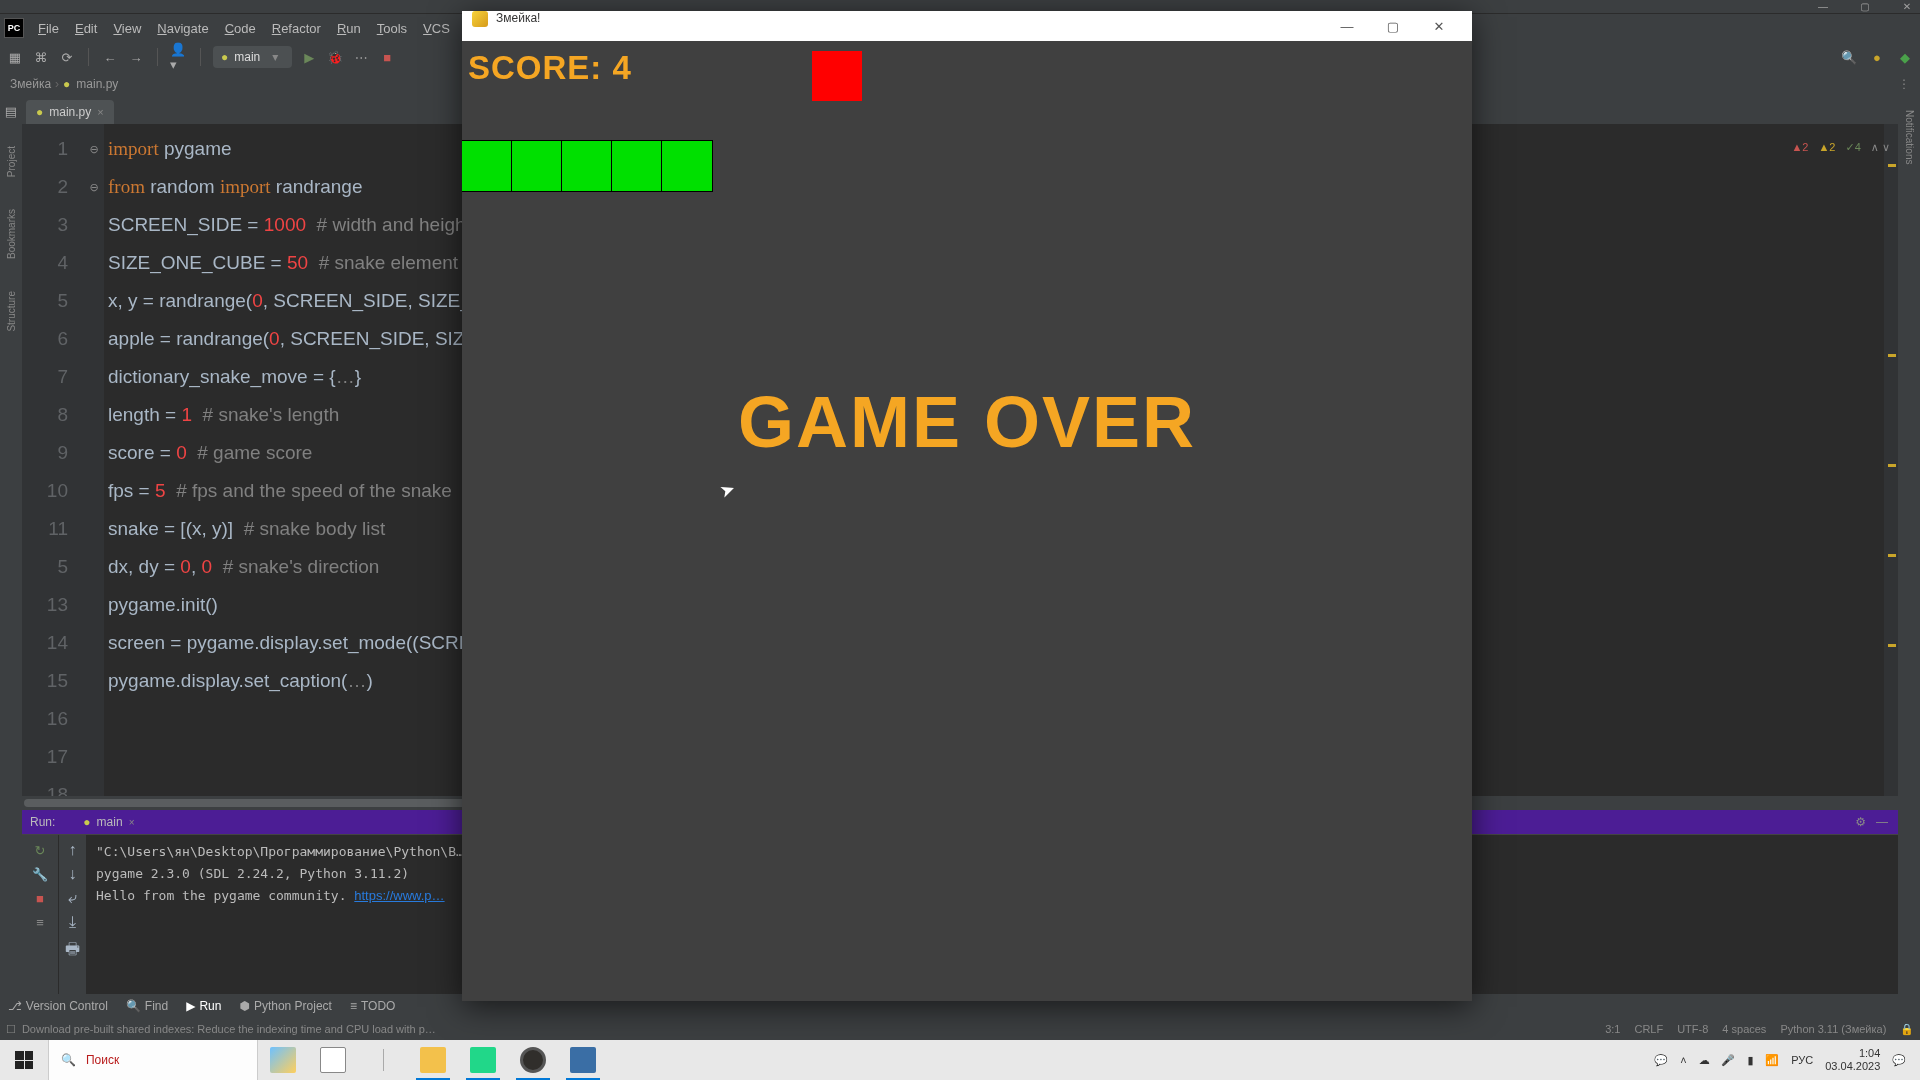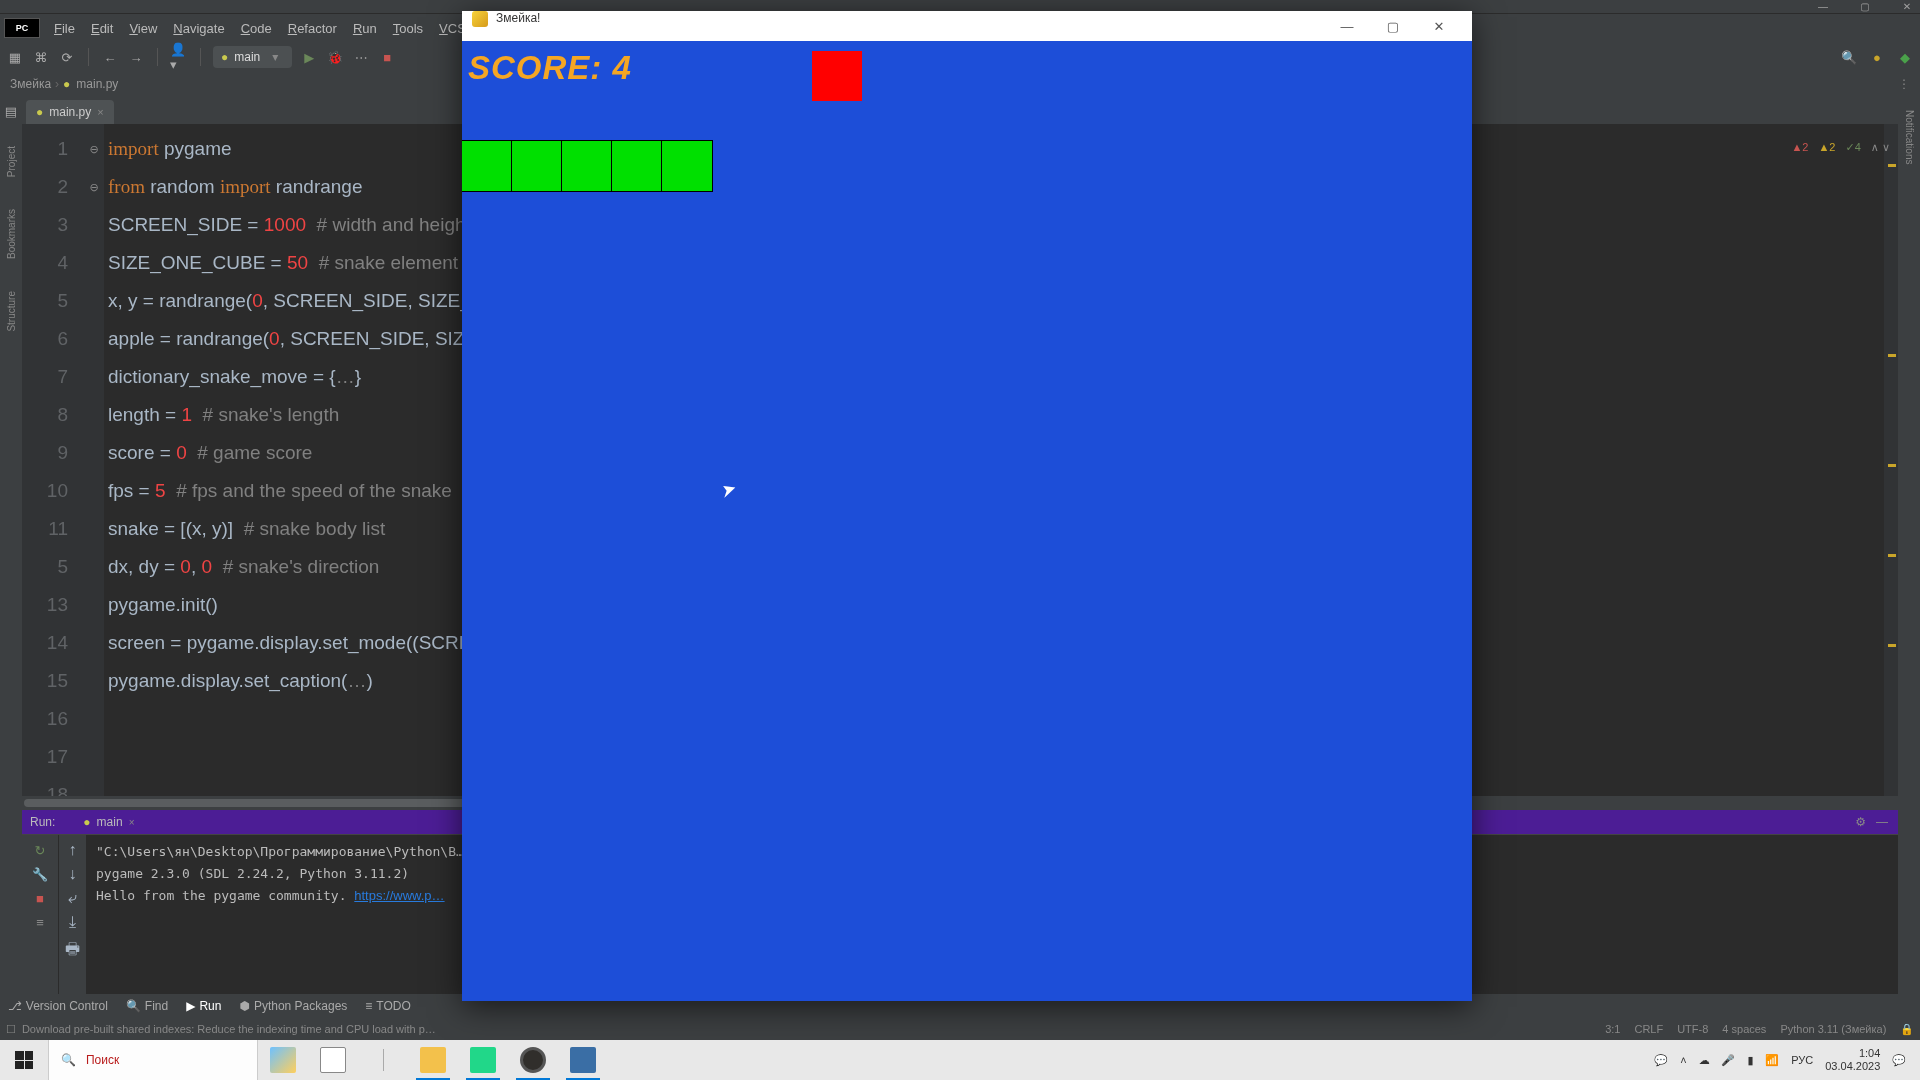--- a/index.html
+++ b/index.html
@@ -2,21 +2,21 @@
 <html><head>
 <meta charset="utf-8">
 <style>
 * { margin:0; padding:0; box-sizing:border-box; font-family:"Segoe UI",Arial,sans-serif; }
 html,body { width:1920px; height:1080px; overflow:hidden; background:#2b2b2b; color:#a9b7c6; }
 
 
 .ide-titlebar { height:14px; background:#3c3f41; border-bottom:1px solid #2b2b2b; display:flex; justify-content:flex-end; align-items:center; padding-right:6px; gap:28px;}
 .ide-tb-btn { width:14px; height:14px; color:#a0a0a0; font-size:10px; display:flex; align-items:center; justify-content:center;}
 .ide-menubar { height:28px; background:#3c3f41; display:flex; align-items:center; padding:0 4px; font-size:13px; color:#bbb; }
-.ide-menubar .logo { width:36px; height:20px; margin-right:6px; background:#000; border:1px solid #555; display:flex;align-items:center;justify-content:center;font-size:9px;font-weight:700;color:#fff;}
+.ide-menubar .logo { width:20px; height:20px; margin-right:6px; background:#000; border:1px solid #555; display:flex;align-items:center;justify-content:center;font-size:9px;font-weight:700;color:#fff;}
 .ide-menubar span { padding:0 8px; cursor:default; }
 .ide-menubar span u { text-decoration:underline; }
 .ide-toolbar { height:30px; background:#3c3f41; display:flex; align-items:center; padding:0 6px; gap:8px;}
 .ide-toolbar .sep { width:1px; height:18px; background:#555; margin:0 4px;}
 .tb-ic { width:18px; height:18px; display:flex;align-items:center;justify-content:center; color:#aaa; font-size:13px;}
 .runcfg { height:22px; background:#4c5052; border-radius:4px; padding:0 14px 0 8px; font-size:12px; display:flex; align-items:center; gap:6px; color:#ddd;}
 .runcfg .py { color:#c9c94e; font-size:12px; }
 .ide-toolbar .right { margin-left:auto; display:flex; gap:10px;}
 
 .breadcrumbs { height:24px; background:#3c3f41; display:flex; align-items:center; padding:0 10px; font-size:12px; color:#999; gap:4px;}
@@ -87,21 +87,21 @@
 .appic { width:26px; height:26px; border-radius:2px;}
 .taskbar .tray { margin-left:auto; display:flex; align-items:center; gap:12px; padding-right:14px; color:#333; font-size:11px;}
 .tray .clock { text-align:right; line-height:13px;}
 
 
 .game-window { position:absolute; left:462px; top:11px; width:1010px; background:#fff; box-shadow:0 6px 30px rgba(0,0,0,.6);}
 .gw-title { height:30px; background:#fff; display:flex; align-items:flex-start; padding:0 10px; font-size:12px; color:#333;}
 .gw-title .snk { width:16px; height:16px; margin-right:8px; background:linear-gradient(135deg,#f7d33b,#d69a1a); border-radius:3px;}
 .gw-title .btns { margin-left:auto; display:flex;}
 .gw-title .b { width:46px; height:30px; display:flex; align-items:center; justify-content:center; color:#555; font-size:13px;}
-.game-canvas { width:1010px; height:960px; background:#1d4ed8; position:relative; overflow:hidden;font-style:italic;}
+.game-canvas { width:1010px; height:960px; background:#404040; position:relative; overflow:hidden;}
 .score { position:absolute; left:6px; top:8px; font-family:Arial Black,Arial,sans-serif; font-weight:900; font-size:33px; letter-spacing:1px; color:#f5a623;}
 .apple { position:absolute; background:#ff0000;}
 .seg { position:absolute; background:#00e000; outline:1px solid #000;}
 .gameover { position:absolute; left:0; right:0; top:340px; text-align:center; font-family:Arial Black,Arial,sans-serif; font-weight:900; font-size:72px; letter-spacing:2px; color:#f5a623;}
 .cursor { position:absolute; color:#fff; font-size:18px; transform:rotate(-20deg);}
 </style>
 </head>
 <body>
 
 <div class="ide-titlebar">
@@ -269,21 +269,21 @@
 
   <div class="right-gutter">
     <div class="vtab">Notifications</div>
   </div>
 </div>
 
 <div class="bottom-tools">
   <span class="item">⎇ <span>Version Control</span></span>
   <span class="item">🔍 <span>Find</span></span>
   <span class="item" style="color:#fff">▶ <span>Run</span></span>
-  <span class="item">⬢ <span>Python Packages</span></span>
+  <span class="item">⬢ <span>Python Project</span></span>
   <span class="item">≡ <span>TODO</span></span>
 </div>
 
 <div class="statusbar">
   <div class="left">
     <span>☐</span>
     <span>Download pre-built shared indexes: Reduce the indexing time and CPU load with p…</span>
   </div>
   <div class="right">
     <span>3:1</span>
@@ -302,20 +302,21 @@
     <div class="btns">
       <div class="b">—</div>
       <div class="b">▢</div>
       <div class="b close">✕</div>
     </div>
   </div>
   <div class="game-canvas" id="gcanvas">
     <div class="score">
       <span>SCORE: </span><span>4</span>
     </div>
+    <div class="gameover">GAME OVER</div>
   <div class="apple" style="left: 350px; top: 10px; width: 50px; height: 50px;"></div>
       <div class="seg" style="left: 0px; top: 100px; width: 50px; height: 50px;"></div>
       <div class="seg" style="left: 50px; top: 100px; width: 50px; height: 50px;"></div>
       <div class="seg" style="left: 100px; top: 100px; width: 50px; height: 50px;"></div>
       <div class="seg" style="left: 150px; top: 100px; width: 50px; height: 50px;"></div>
       <div class="seg" style="left: 200px; top: 100px; width: 50px; height: 50px;"></div>
       <div class="cursor" style="left: 258px; top: 438px;">➤</div>
     </div>
 </div>
 

